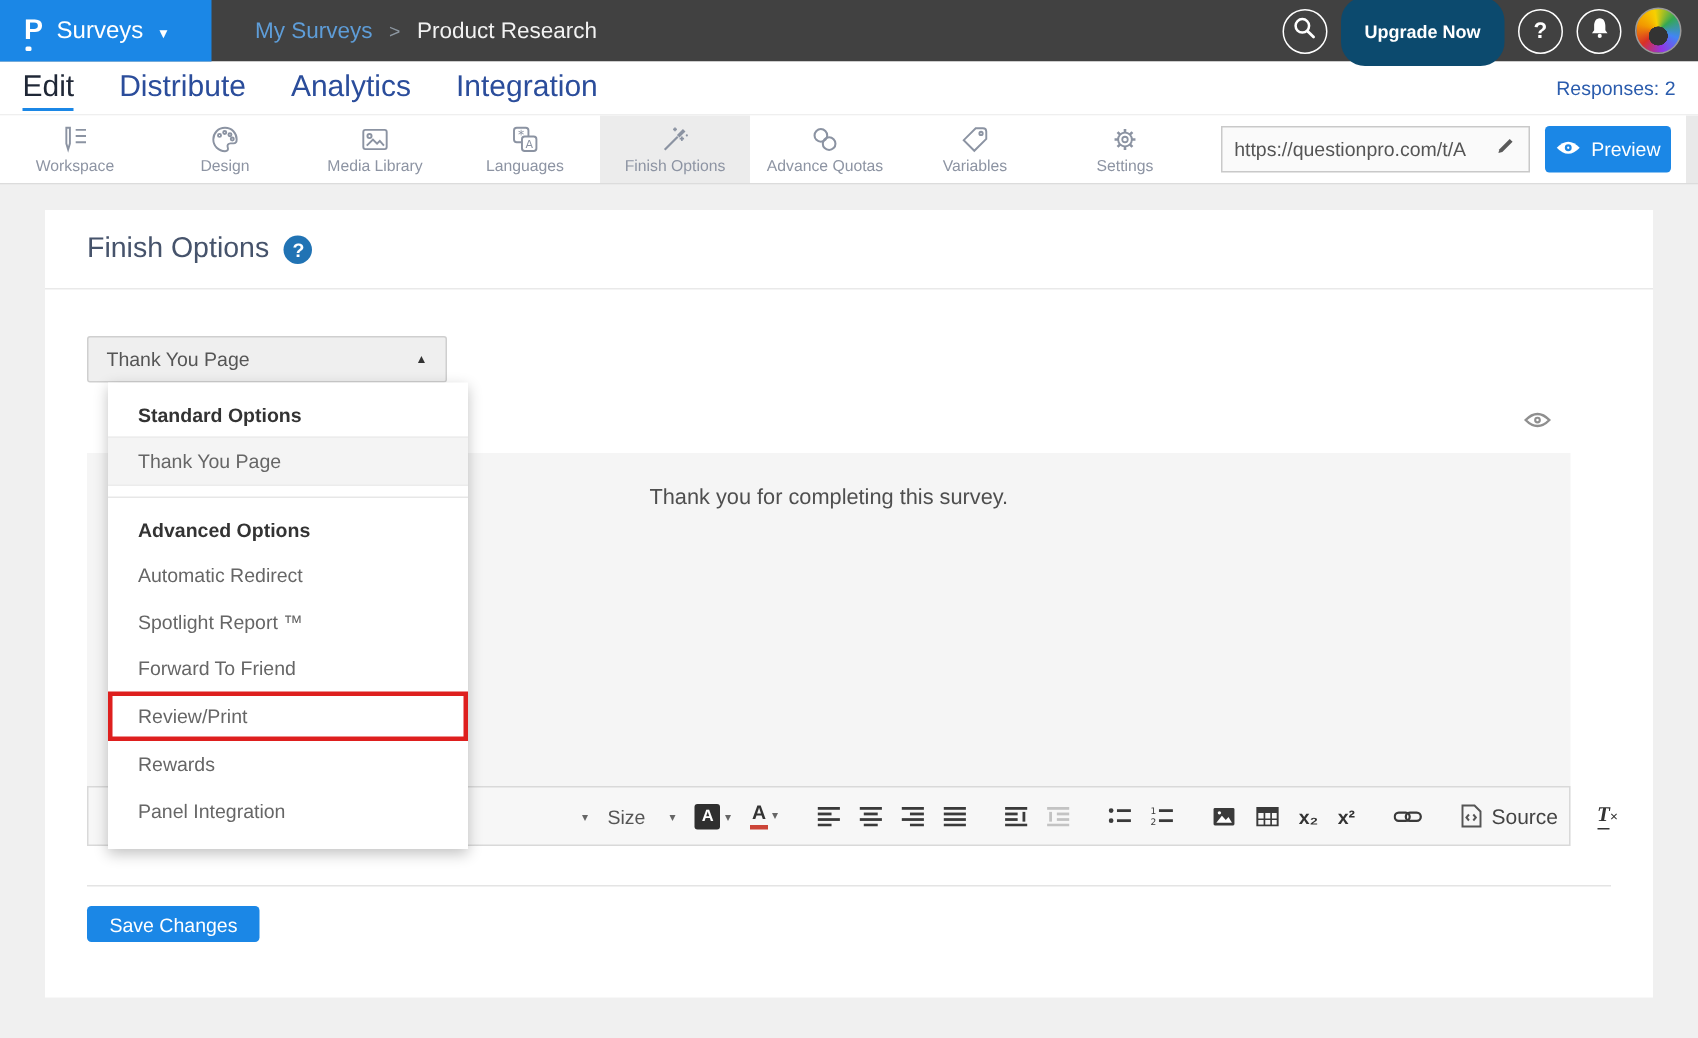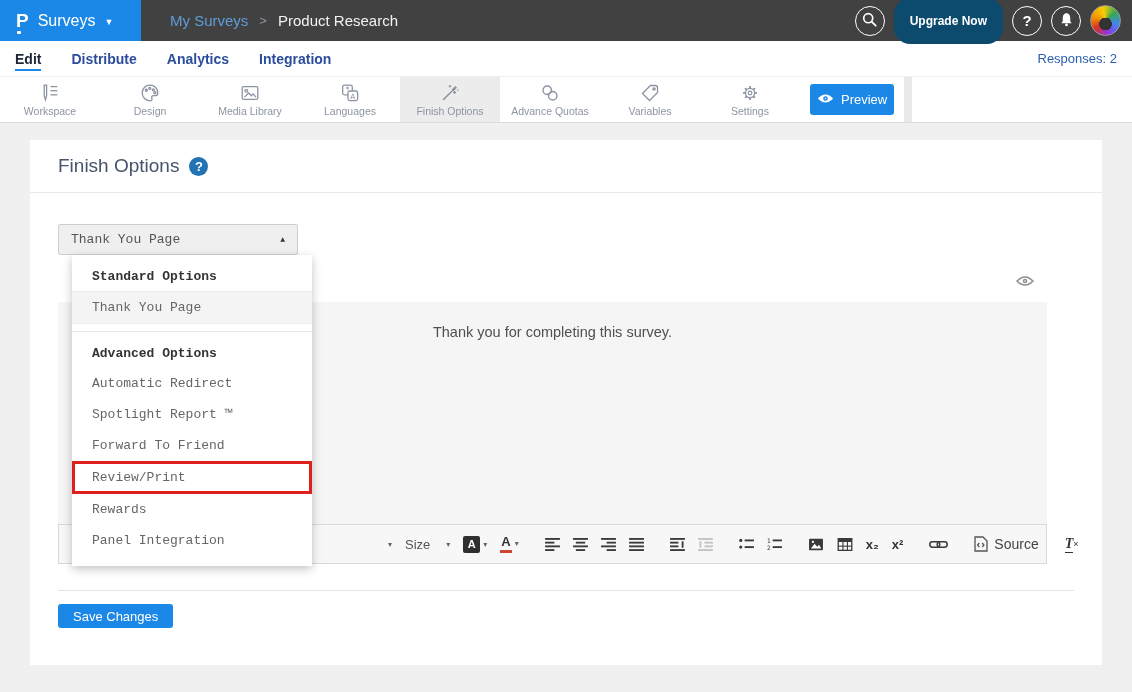--- a/index.html
+++ b/index.html
@@ -38,21 +38,21 @@
   }
   .avatar {
     width:31px; height:31px; border-radius:50%; border:1.6px solid #9a9a9a;
     background:
       radial-gradient(circle at 50% 62%, #333 0 27%, transparent 28%),
       conic-gradient(from 230deg, #d93025, #f29900, #f8d000, #34a853, #4285f4, #9334e6, #d93025);
     cursor:pointer;
   }
   
   .tabs-row { height:36px; background:#fff; display:flex; align-items:center; padding:0 15px; border-bottom:1px solid #efefef; }
-  .tab { font-size:14px; color:#2b4d9b; margin-right:30px; cursor:pointer; padding-bottom:4px; padding-top:4px; text-decoration:none;font-weight:bold; }
+  .tab { font-size:20px; color:#2b4d9b; margin-right:30px; cursor:pointer; padding-bottom:4px; padding-top:4px; text-decoration:none; }
   .tab.active { color:#1f2736; border-bottom:2px solid #1b87e6; padding-bottom:2px; }
   .responses { margin-left:auto; font-size:13px; color:#2b5cad; }
   
   .ribbon { height:46px; background:#fff; border-bottom:1px solid #dcdcdc; display:flex; align-items:stretch; }
   .ritem { width:100px; display:flex; flex-direction:column; align-items:center; justify-content:center; gap:1px; cursor:pointer; }
   .ritem.active { background:#ececec; }
   .ricon { height:22px; display:flex; align-items:flex-end; }
   .rlabel { font-size:10.5px; color:#8d94a3; white-space:nowrap; }
   .url-box {
     margin-left:auto; align-self:center; display:flex; align-items:center;
@@ -69,21 +69,21 @@
   .page { padding:17px 30px 0; }
   .card { background:#fff; height:525px; }
   .card-head { height:53px; display:flex; align-items:center; gap:10px; padding-left:28px; border-bottom:1px solid #e9e9e9; }
   .card-title { font-size:19px; color:#46536b; }
   .help-badge {
     width:19px; height:19px; border-radius:50%; background:#2173b4; color:#fff;
     font-size:13px; font-weight:700; display:flex; align-items:center; justify-content:center; cursor:pointer;
   }
   .card-body { position:relative; padding:31px 28px 0; }
   
-  .select-wrap { position:relative; width:232px; z-index:10;font-family:Liberation Mono, monospace; }
+  .select-wrap { position:relative; width:232px; z-index:10; }
   .select-btn {
     width:240px; height:31px; background:#efefef; border:1px solid #cfcfcf; border-radius:2px;
     display:flex; align-items:center; justify-content:space-between; padding:0 12px;
     font-size:13px; color:#555; cursor:pointer; font-family:inherit;
   }
   .select-caret { font-size:8px; color:#333; }
   .menu {
     position:absolute; top:31px; left:14px; width:240px; background:#fff;
     box-shadow:0 3px 9px rgba(0,0,0,.24); padding-bottom:10px;
   }
@@ -262,20 +262,28 @@
               <line x1="6.6" y1="6.6" x2="8.5" y2="8.5"></line>
               <line x1="17.4" y1="6.6" x2="15.5" y2="8.5"></line>
               <line x1="6.6" y1="17.4" x2="8.5" y2="15.5"></line>
               <line x1="17.4" y1="17.4" x2="15.5" y2="15.5"></line>
             </g>
           </svg>
       </span>
       <span class="rlabel">Settings</span>
     </div>
 
+    <div class="url-box">
+      <span class="url-text">https://questionpro.com/t/A</span>
+      <span>
+        <svg width="14" height="14" viewBox="0 0 16 16">
+            <path d="M2.2 13.8 L3 10.8 L10.8 3 L13 5.2 L5.2 13 Z" fill="#5a5a5a"></path>
+          </svg>
+      </span>
+    </div>
     <button class="preview-btn">
       <span>
         <svg width="17" height="11" viewBox="0 0 20 12">
             <path d="M1 6 Q10 -3.5 19 6 Q10 15.5 1 6 Z" fill="#fff"></path>
             <circle cx="10" cy="6" r="2.7" fill="#1b87e6"></circle>
             <circle cx="10" cy="6" r="0.9" fill="#fff"></circle>
           </svg>
       </span>
       <span>Preview</span>
     </button>

